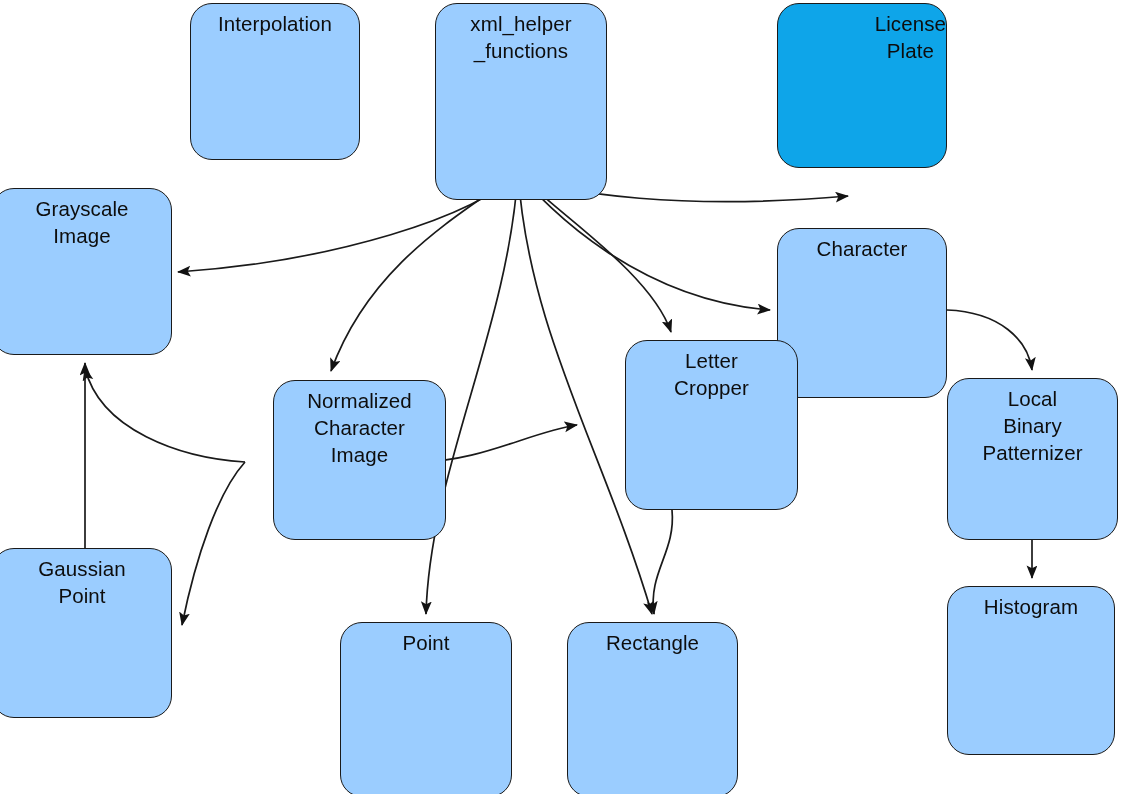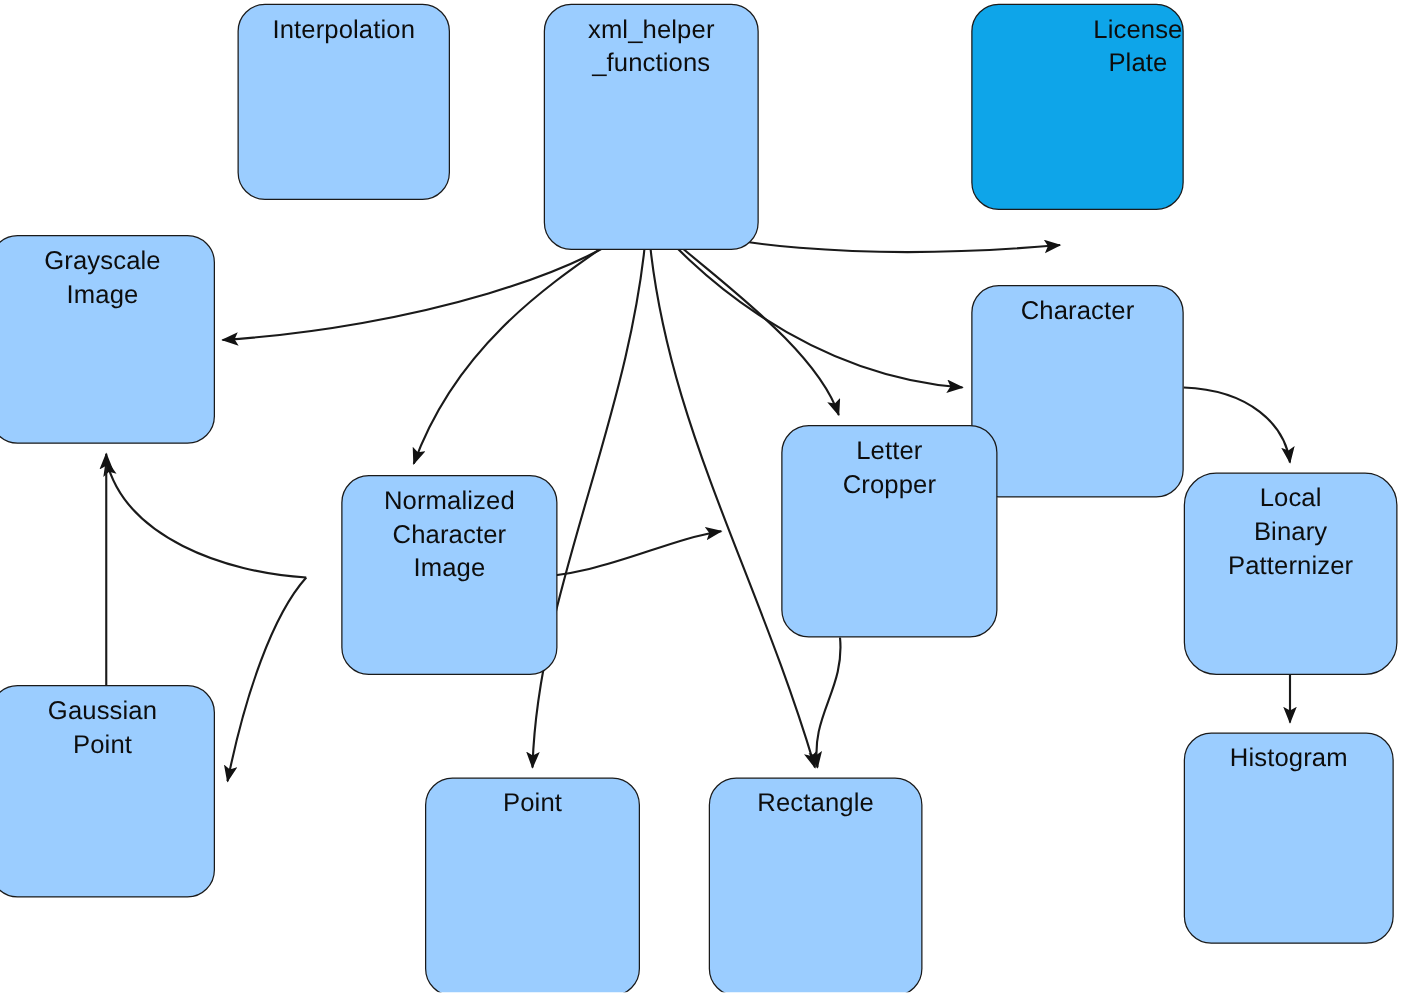--- a/index.html
+++ b/index.html
@@ -93,21 +93,21 @@
         <span class="node-label">Grayscale
 Image</span>
       </div>
       <div class="node" style="left: 777px; top: 228px; width: 170px; height: 170px; background: rgb(155, 205, 255); border-color: rgb(26, 26, 26);">
         <span class="node-label">Character</span>
       </div>
       <div class="node" style="left: 585px; top: 340px; width: 173px; height: 170px; background: rgb(155, 205, 255); border-color: rgb(26, 26, 26); margin-left: 40px;">
         <span class="node-label">Letter
 Cropper</span>
       </div>
-      <div class="node" style="left: 947px; top: 378px; width: 171px; height: 162px; background: rgb(155, 205, 255); border-color: rgb(26, 26, 26); border-radius: 26px;">
+      <div class="node" style="left: 947px; top: 378px; width: 171px; height: 162px; background: rgb(155, 205, 255); border-color: rgb(26, 26, 26);">
         <span class="node-label">Local
 Binary
 Patternizer</span>
       </div>
       <div class="node" style="left: 245px; top: 380px; width: 173px; height: 160px; background: rgb(155, 205, 255); border-color: rgb(26, 26, 26); margin-left: 28px;">
         <span class="node-label">Normalized
 Character
 Image</span>
       </div>
       <div class="node" style="left: -8px; top: 548px; width: 180px; height: 170px; background: rgb(155, 205, 255); border-color: rgb(26, 26, 26);">

